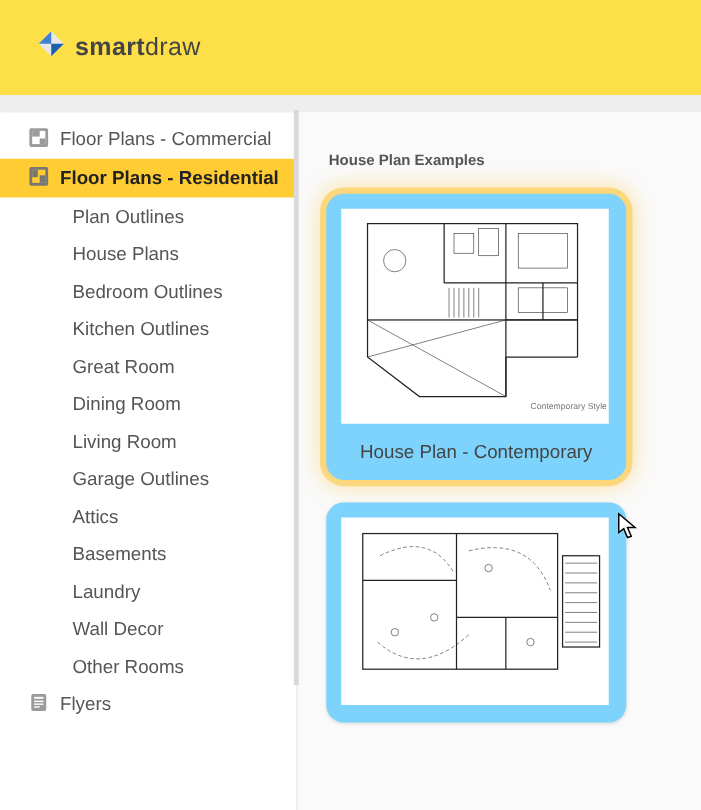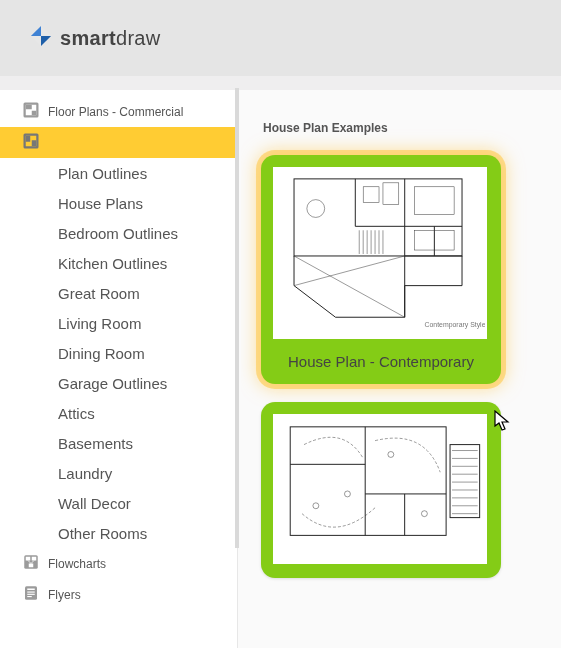--- a/index.html
+++ b/index.html
@@ -10,21 +10,21 @@
     font-family: "Helvetica Neue", Helvetica, Arial, sans-serif;
     background: #fafafa;
     color: #444;
     overflow: hidden;
   }
   .header {
     height: 52px;
     display: flex;
     align-items: center;
     padding: 12px 0 12px 22px;
-    background: #e5e5e5;
+    background: #fde047;
   }
   .logo {
     display: flex;
     align-items: center;
   }
   .logo svg {
     width: 22px;
     height: 22px;
   }
   .logo span {
@@ -54,21 +54,21 @@
     box-shadow: 1px 0 0 #e7e7e7;
     padding-top: 6px;
     flex: none;
     overflow: hidden;
   }
   .cat {
     display: flex;
     align-items: center;
     height: 31px;
     padding: 0 10px 0 22px;
-    font-size: 12px;
+    font-size: 15px;
     color: #555;
     cursor: pointer;
     white-space: nowrap;
   }
   .cat svg {
     width: 18px;
     height: 18px;
     margin-right: 8px;
     fill: #9b9b9b;
     flex: none;
@@ -111,21 +111,21 @@
   }
   .main h2 {
     margin: 11px 0 20px 2px;
     font-size: 12px;
     font-weight: 700;
     color: #555;
   }
   .card {
     width: 240px;
     border-radius: 14px;
-    background: #84cc16;
+    background: #7dd3fc;
     padding: 12px 12px 14px;
     box-sizing: border-box;
     position: relative;
     margin-bottom: 18px;
   }
   .card.selected {
     box-shadow: 0 0 0 5px rgba(255, 199, 68, .55), 0 0 18px 4px rgba(255, 199, 68, .55);
   }
   .card.plain {
     box-shadow: 0 1px 3px rgba(0,0,0,.12);
@@ -207,75 +207,63 @@
 
     <div class="cat active">
       <span>
         <svg viewBox="0 0 24 24">
             <rect x="2" y="2" width="20" height="20" rx="2" fill="#777"></rect>
             <rect x="5" y="5" width="14" height="14" fill="#ffcc33"></rect>
             <rect x="5" y="5" width="6" height="8" fill="#777"></rect>
             <rect x="13" y="11" width="6" height="8" fill="#777"></rect>
           </svg>
       </span>
+      <span>Floor Plans - Residential</span>
     </div>
 
     <div class="sub">
         <span>Plan Outlines</span>
       </div>
     <div class="sub">
         <span>House Plans</span>
       </div>
     <div class="sub">
         <span>Bedroom Outlines</span>
       </div>
     <div class="sub">
         <span>Kitchen Outlines</span>
       </div>
     <div class="sub">
         <span>Great Room</span>
       </div>
     <div class="sub">
+        <span>Dining Room</span>
+      </div>
+    <div class="sub">
         <span>Living Room</span>
       </div>
     <div class="sub">
-        <span>Dining Room</span>
-      </div>
-    <div class="sub">
         <span>Garage Outlines</span>
       </div>
     <div class="sub">
         <span>Attics</span>
       </div>
     <div class="sub">
         <span>Basements</span>
       </div>
     <div class="sub">
         <span>Laundry</span>
       </div>
     <div class="sub">
         <span>Wall Decor</span>
       </div>
     <div class="sub">
         <span>Other Rooms</span>
       </div>
 
-    <div class="cat">
-      <span>
-        <svg viewBox="0 0 24 24">
-            <rect x="3" y="3" width="18" height="18" rx="2" fill="#9b9b9b"></rect>
-            <rect x="5" y="5" width="6" height="5" fill="#fff"></rect>
-            <rect x="13" y="5" width="6" height="5" fill="#fff"></rect>
-            <rect x="9" y="14" width="6" height="5" fill="#fff"></rect>
-            <line x1="8" y1="10" x2="12" y2="14" stroke="#fff" stroke-width="1"></line>
-            <line x1="16" y1="10" x2="12" y2="14" stroke="#fff" stroke-width="1"></line>
-          </svg>
-      </span>
-      <span>Flowcharts</span>
-    </div>
 
     <div class="cat">
       <span>
         <svg viewBox="0 0 24 24">
             <rect x="4" y="3" width="16" height="18" rx="2" fill="#9b9b9b"></rect>
             <rect x="7" y="6" width="10" height="2" fill="#fff"></rect>
             <rect x="7" y="10" width="10" height="1.5" fill="#fff"></rect>
             <rect x="7" y="13" width="10" height="1.5" fill="#fff"></rect>
             <rect x="7" y="16" width="6" height="1.5" fill="#fff"></rect>
           </svg>

